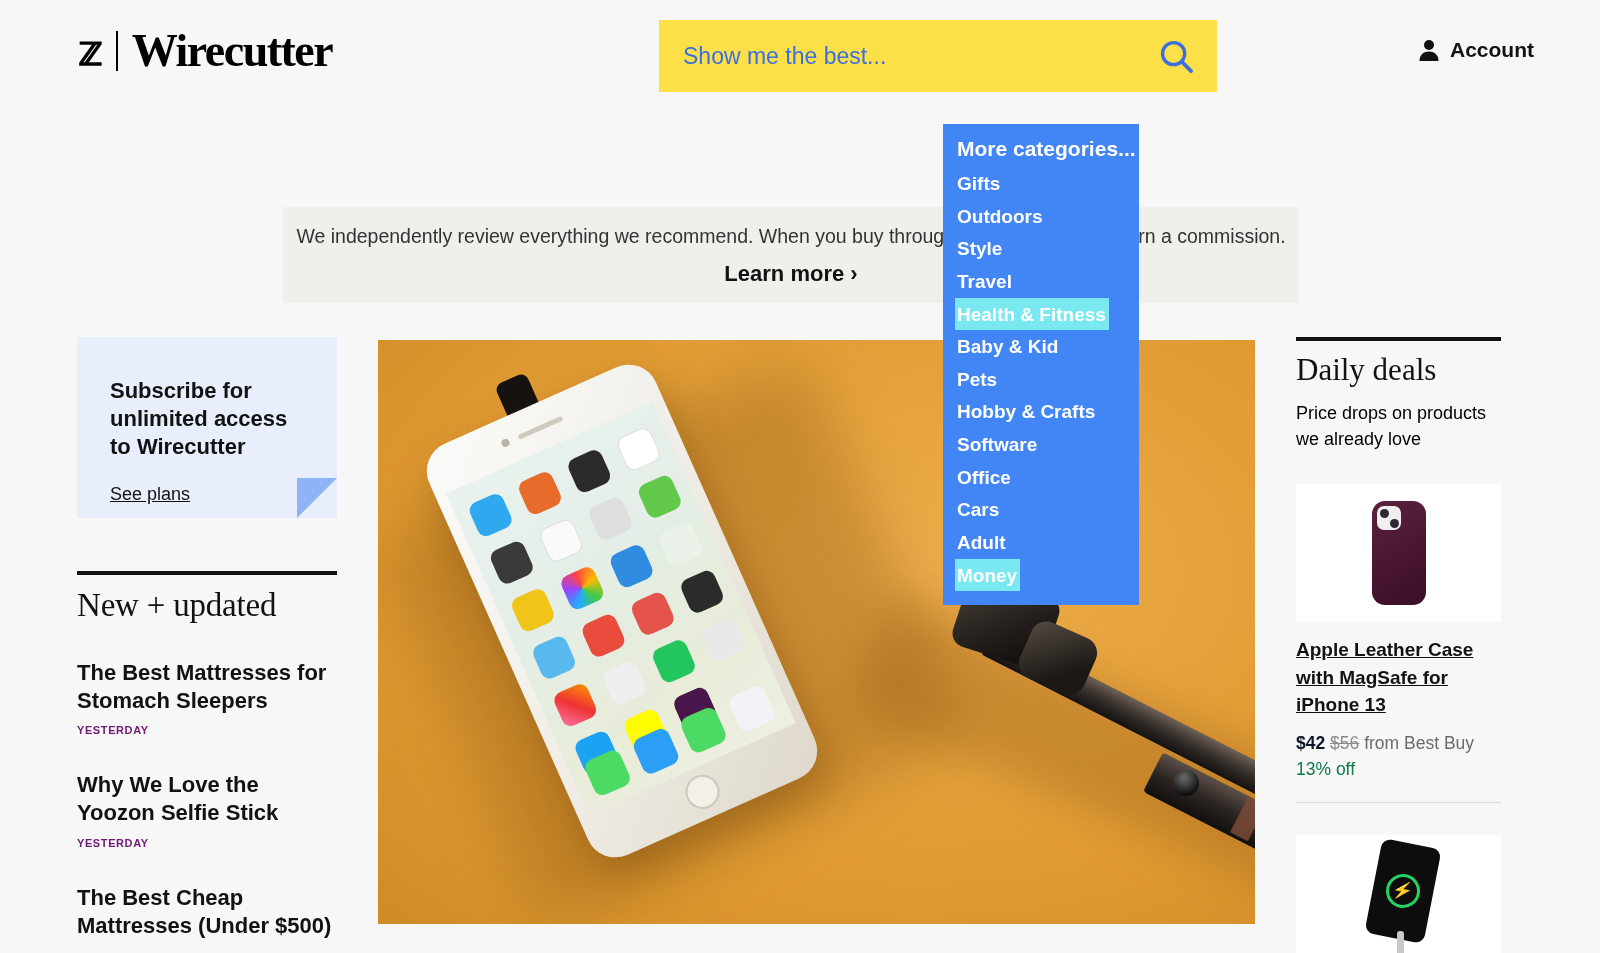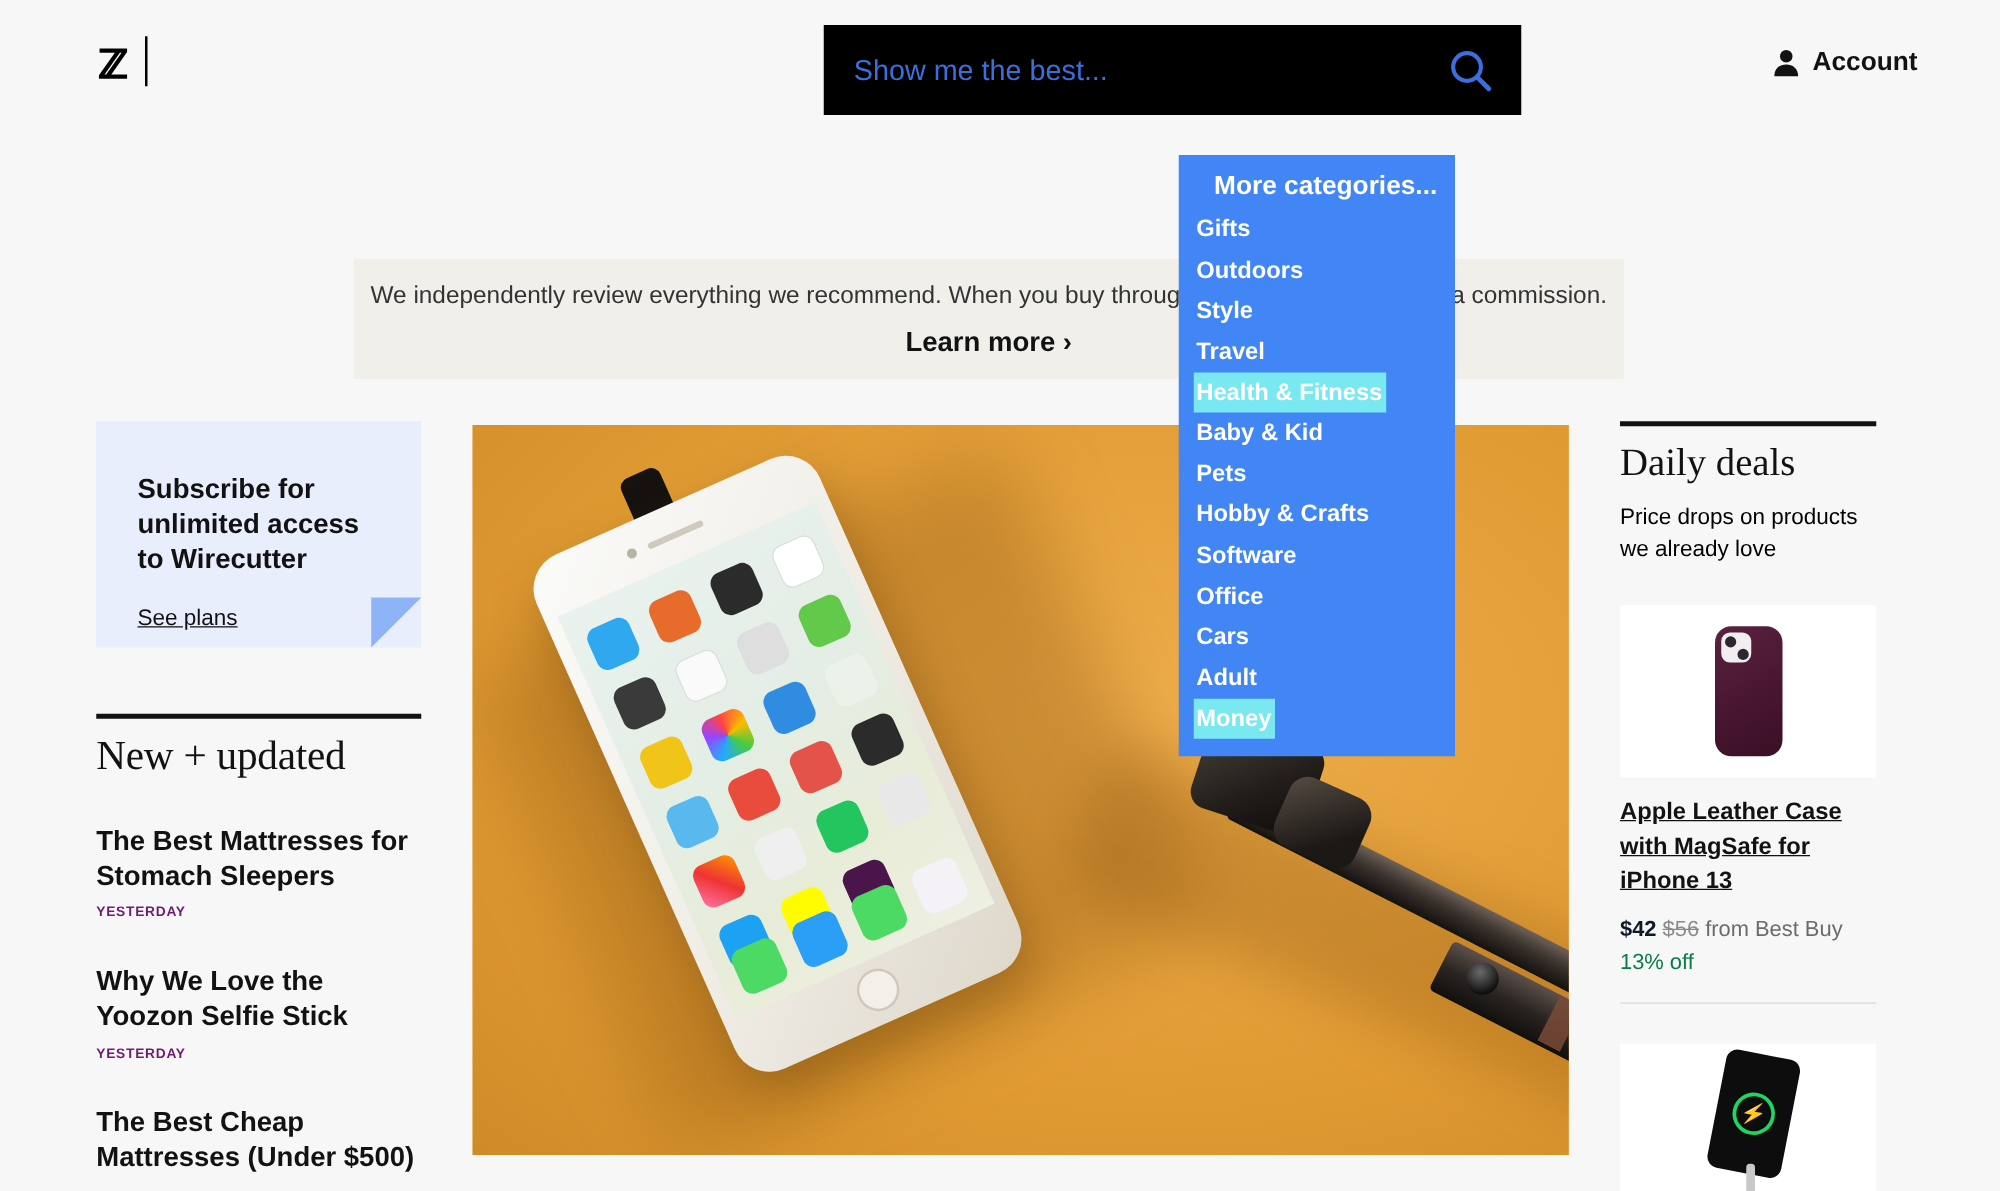--- a/index.html
+++ b/index.html
@@ -22,21 +22,21 @@
   .logo-div { width: 2px; height: 40px; background: #000; margin: 0 14px; }
   .logo-name {
     font-family: "Liberation Serif", serif;
     font-size: 46px; font-weight: 700; color: #000;
     letter-spacing: -1.5px; line-height: 1;
   }
 
   .searchbar {
     position: absolute; left: 659px; top: 20px;
     width: 558px; height: 72px;
-    background: #000000; display: flex; align-items: center;
+    background: #fde047; display: flex; align-items: center;
     padding: 0 22px 0 24px; cursor: text;
   }
   .search-input {
     flex: 1; border: 0; outline: none; background: transparent;
     font-family: "Liberation Sans", sans-serif;
     font-size: 23px; color: #3b6fe0;
   }
   .search-input::placeholder { color: #3b6fe0; opacity: 1; }
   .search-icon { width: 38px; height: 38px; flex: 0 0 38px; }
 
@@ -48,22 +48,22 @@
   .nav-item {
     position: absolute; top: 0;
     font-size: 21px; font-weight: 700; color: #121212;
     white-space: nowrap; cursor: pointer; padding-bottom: 9px;
   }
   .nav-item.underlined { border-bottom: 4px solid #4a7ff0; }
 
   
   .dropdown {
     position: absolute; left: 943px; top: 124px;
-    width: 221px; background: #4285f4;
-    z-index: 40; padding: 0 0 14px 0; text-align: center;
+    width: 196px; background: #4285f4;
+    z-index: 40; padding: 0 0 14px 0;
   }
   .dd-header {
     font-size: 21px; font-weight: 700; color: #ffffff;
     padding: 13px 0 6px 14px; white-space: nowrap;
   }
   .dd-item {
     font-size: 19px; font-weight: 700; color: #ffffff;
     margin: 0 0 0 14px; padding: 4px 0 3px 0;
     width: fit-content; cursor: pointer; line-height: 1.35;
   }
@@ -242,20 +242,21 @@
 </style>
 </head>
 <body>
 
 <div class="page">
 
   <div class="header">
     <div class="logo-wrap">
       <span class="logo-t">𝕫</span>
       <span class="logo-div"></span>
+      <span class="logo-name">Wirecutter</span>
     </div>
 
     <div class="searchbar">
       <input class="search-input" type="text" placeholder="Show me the best..." style="">
       <svg class="search-icon" viewBox="0 0 24 24" fill="none">
         <circle cx="10.5" cy="10.5" r="7" stroke="#3b6fe0" stroke-width="2.1"></circle>
         <line x1="15.6" y1="15.6" x2="21.5" y2="21.5" stroke="#3b6fe0" stroke-width="2.4" stroke-linecap="round"></line>
       </svg>
     </div>
 

